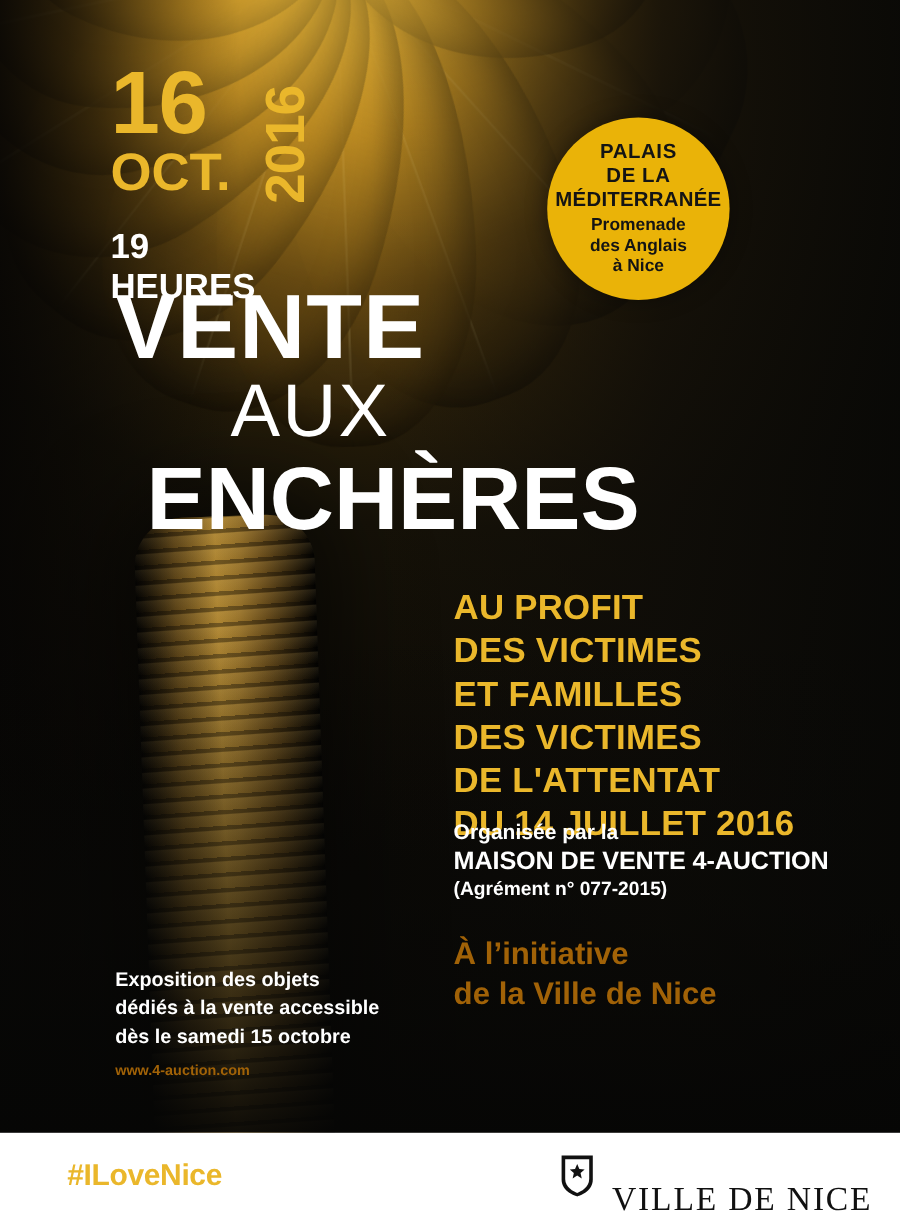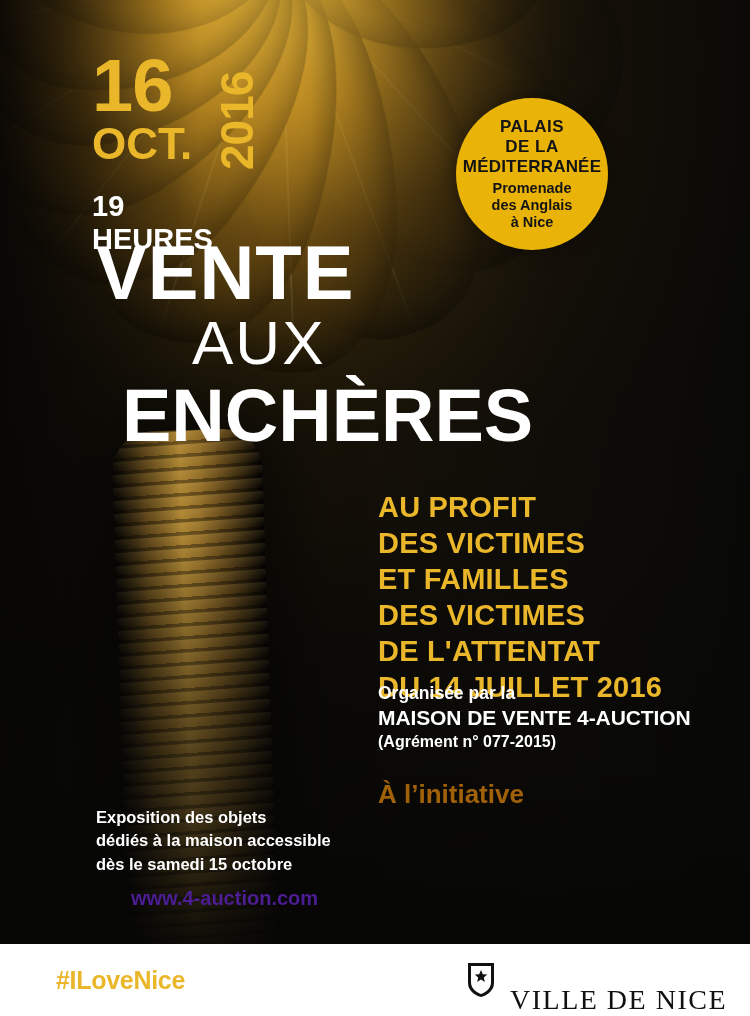--- a/index.html
+++ b/index.html
@@ -256,25 +256,24 @@
   .expo {
     position: absolute;
     left: 96px;
     top: 806px;
     color: #ffffff;
     font-size: 16.5px;
     font-weight: 700;
     line-height: 1.42;
   }
   .expo-url {
-    color: #4c1d95;
+    color: #a16207;
     margin-top: 8px;
-    font-size: 20px;
-    font-weight: 700;
-    margin-left: 35px;
+    font-size: 12px;
+    font-weight: 700;
   }
 
   .credit {
     position: absolute;
     right: 16px;
     bottom: 44px;
     color: rgba(190,190,185,0.45);
     font-size: 7px;
     letter-spacing: 0.3px;
     transform: rotate(-90deg);
@@ -413,25 +412,26 @@
     </div>
 
     <div class="organised">
       <div class="org-l1">Organisée par la</div>
       <div class="org-l2">MAISON DE VENTE 4-AUCTION</div>
       <div class="org-l3">(Agrément n° 077-2015)</div>
     </div>
 
     <div class="initiative">
       <div>À l’initiative</div>
+      <div>de la Ville de Nice</div>
     </div>
 
     <div class="expo">
       <div>Exposition des objets</div>
-      <div>dédiés à la maison accessible</div>
+      <div>dédiés à la vente accessible</div>
       <div>dès le samedi 15 octobre</div>
       <div class="expo-url">www.4-auction.com</div>
     </div>
 
     <div class="credit">photo © — tous droits réservés</div>
   </div>
 
   <div class="footer">
     <div class="f-hash">#ILoveNice</div>
 

